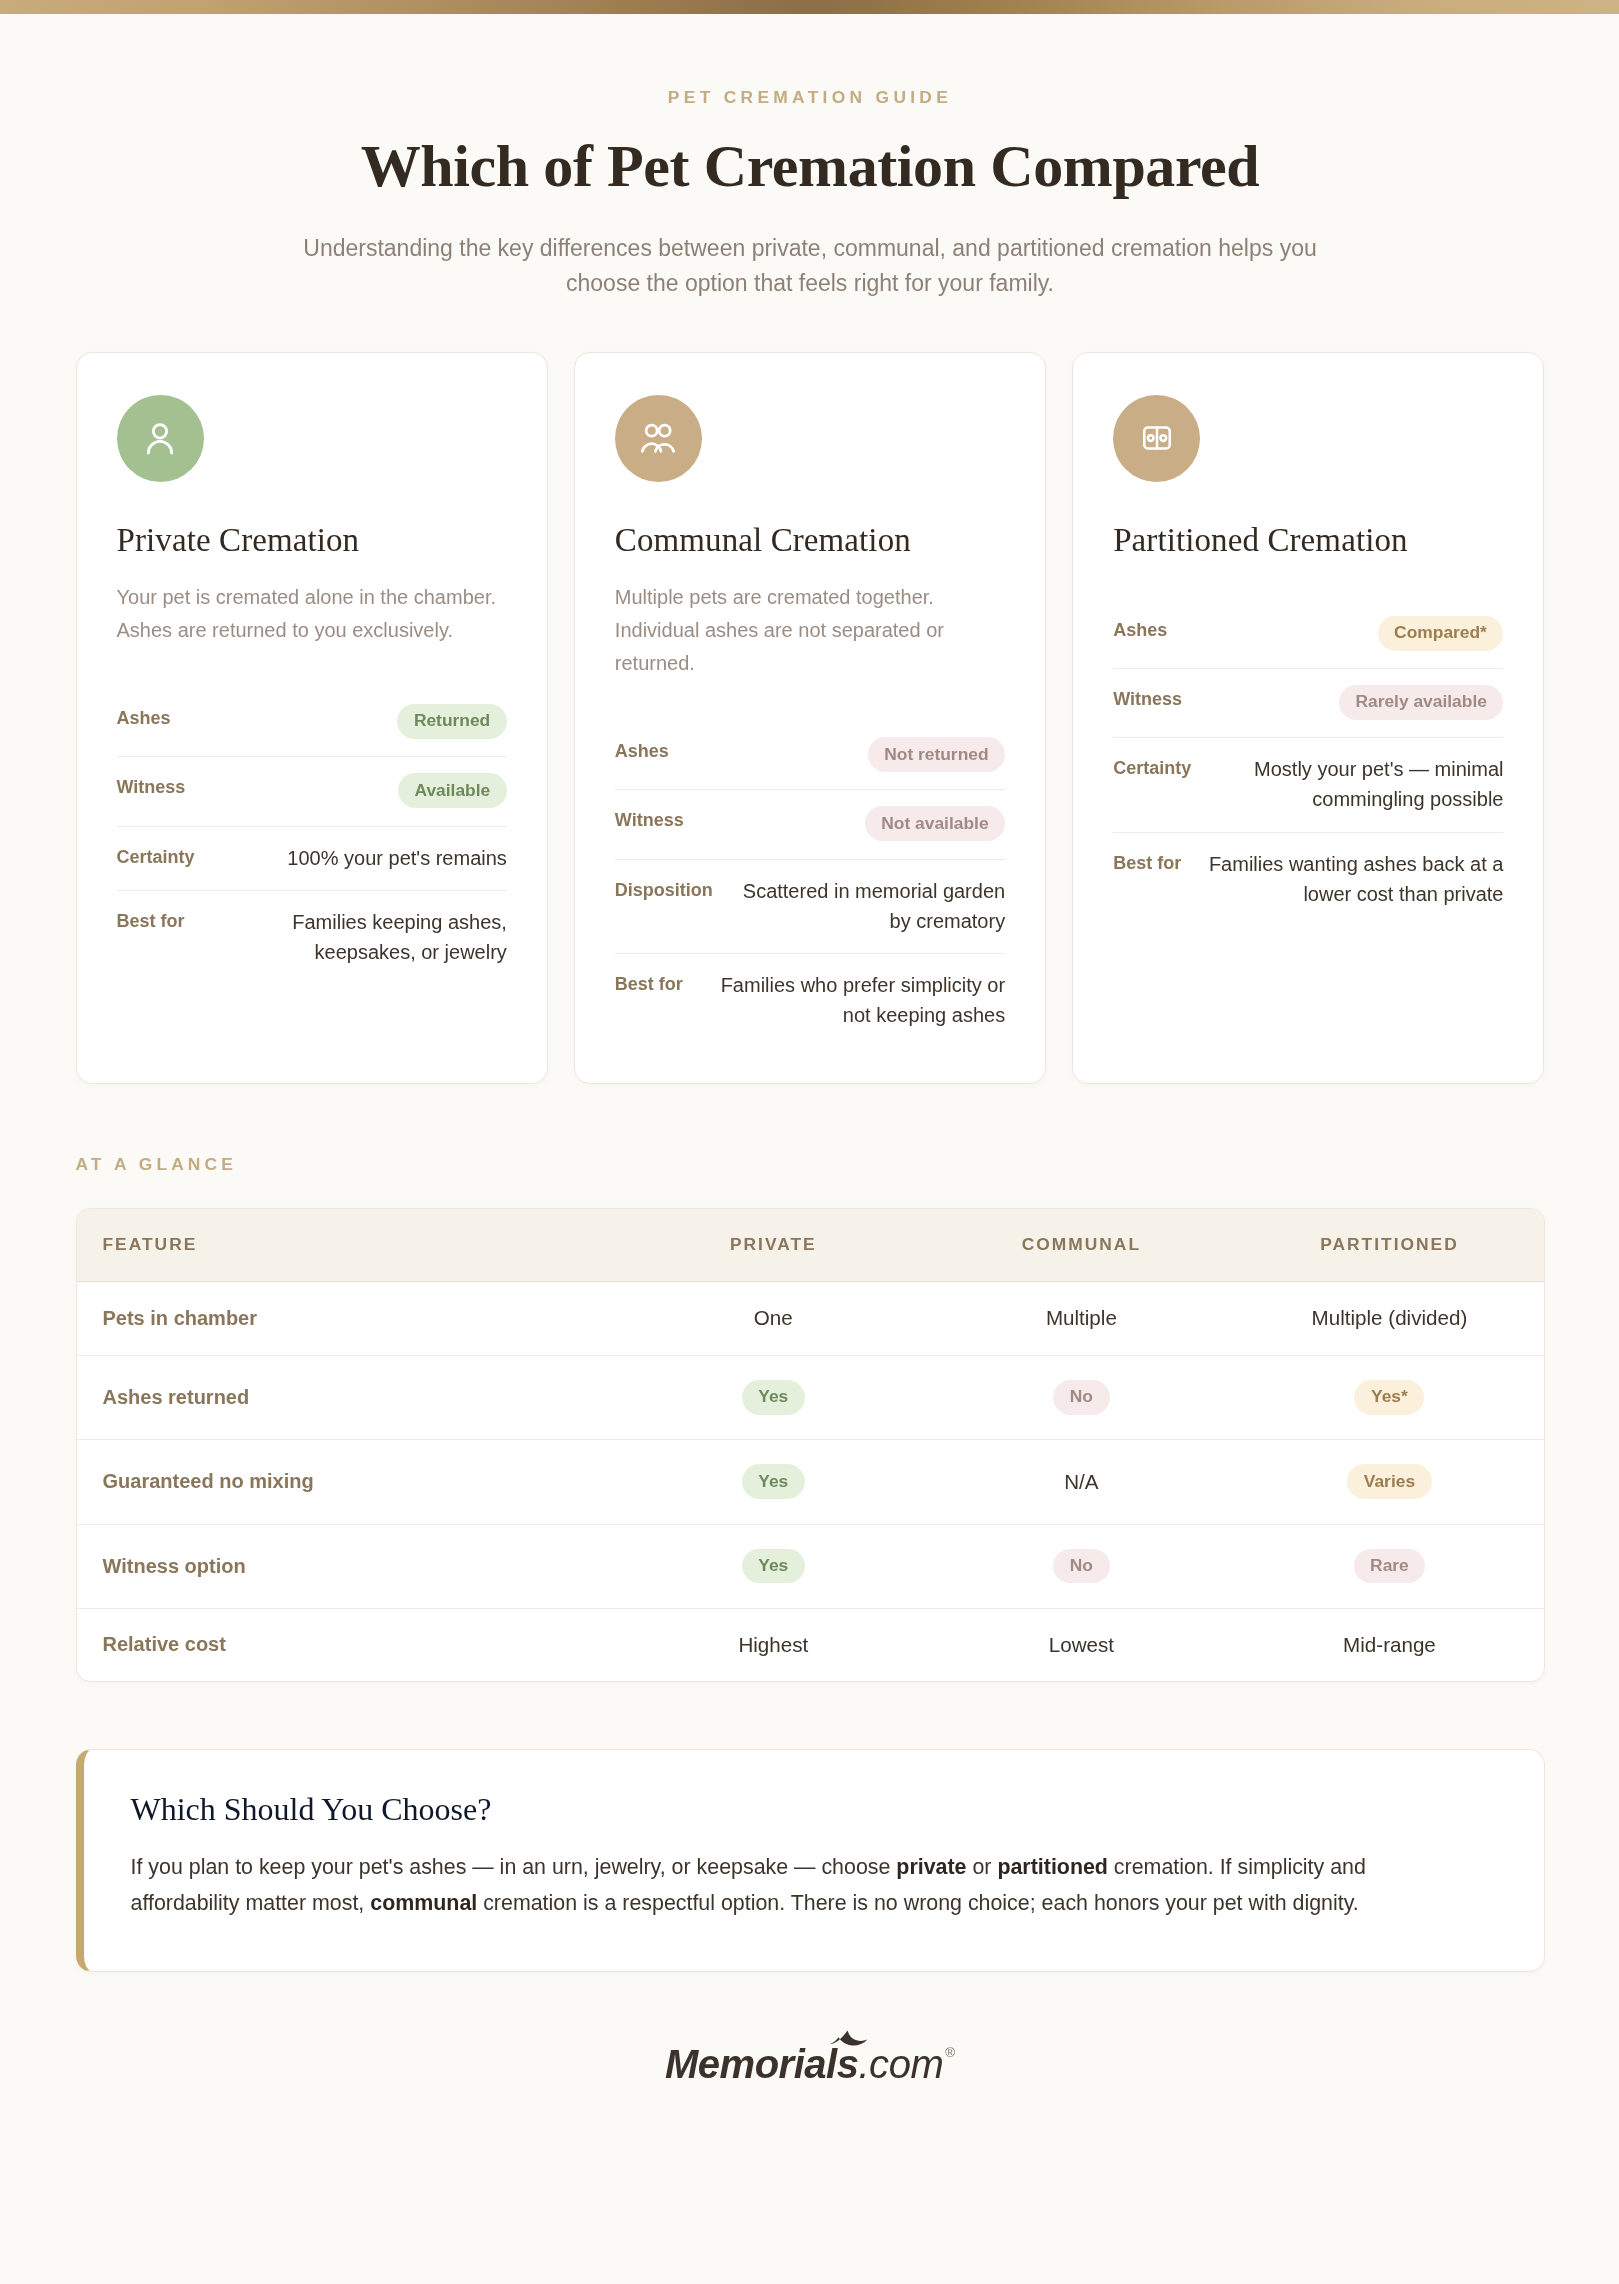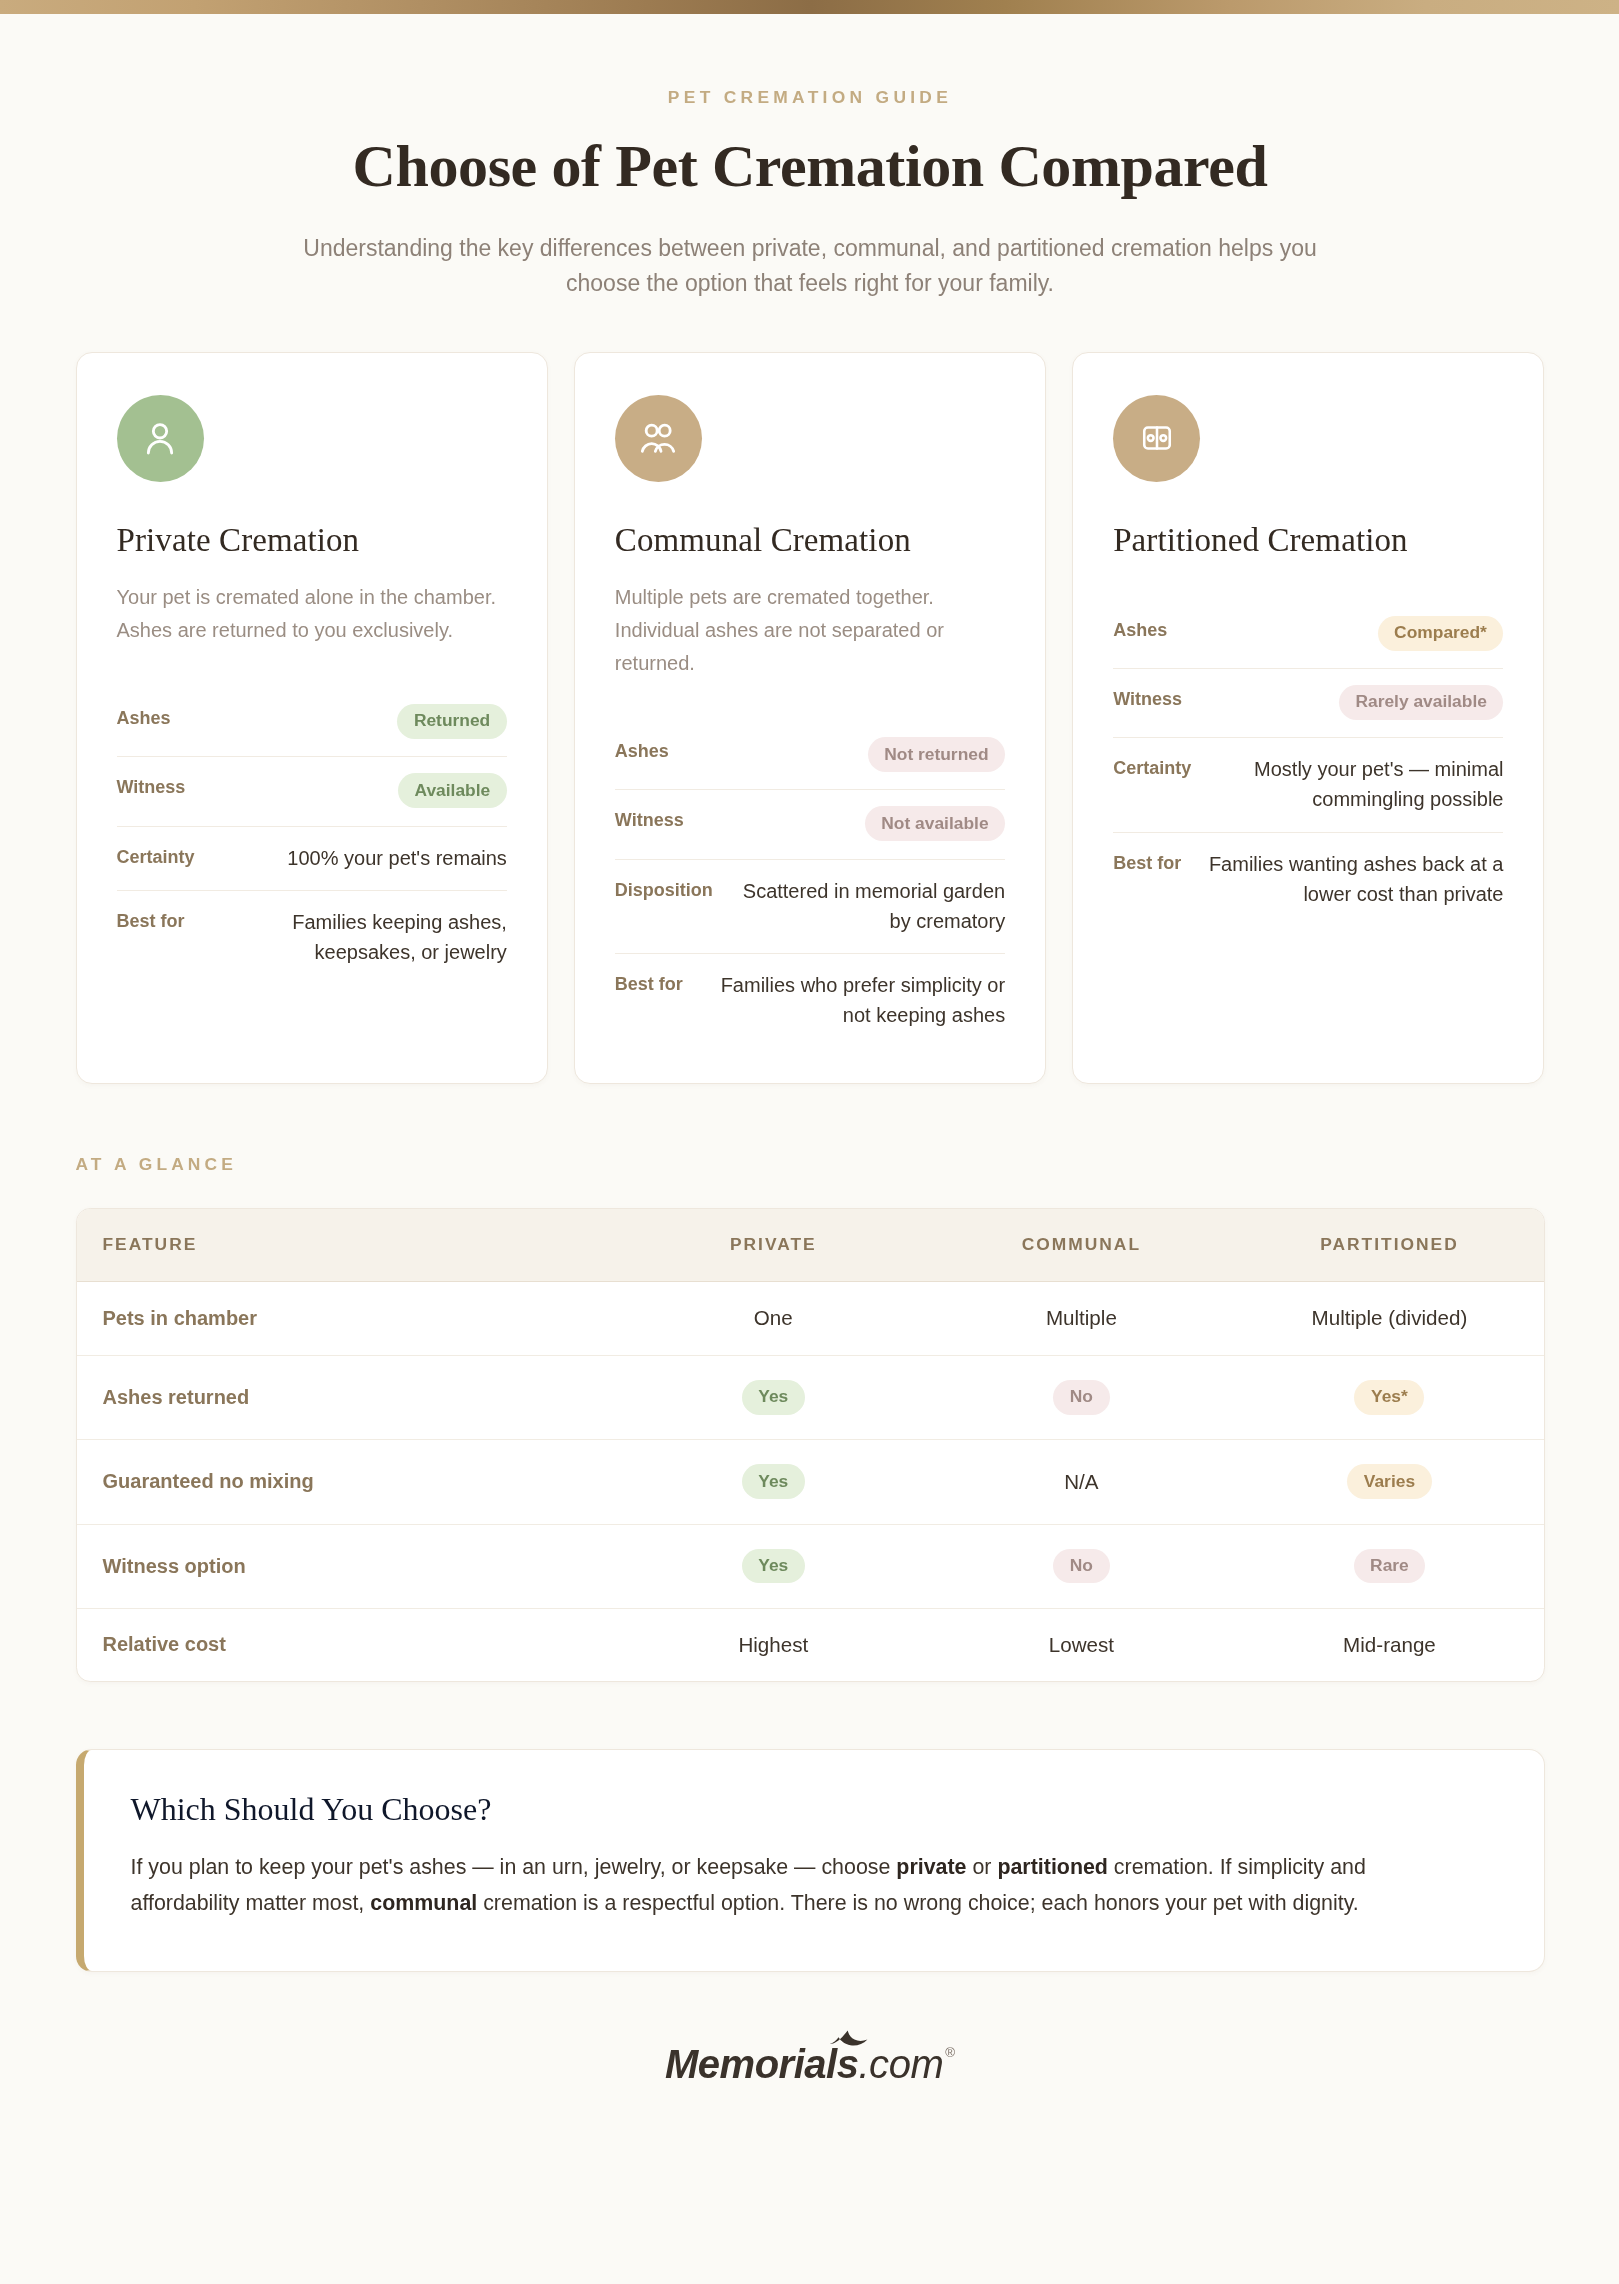--- a/index.html
+++ b/index.html
@@ -263,21 +263,21 @@
 </style>
 </head>
 <body>
 
 <div class="page">
 
   <div class="topbar"></div>
 
   <div class="header">
     <div class="eyebrow">PET CREMATION GUIDE</div>
-    <h1 class="page-title">Choose of Pet Cremation Compared</h1>
+    <h1 class="page-title">Which of Pet Cremation Compared</h1>
     <p class="subtitle">Understanding the key differences between private, communal, and partitioned cremation helps you choose the option that feels right for your family.</p>
   </div>
 
   <div class="cards" id="cards-root">
       <div class="card">
         <div class="icon-circle" style="background: rgb(163, 192, 145);">
           <svg width="40" height="40" viewBox="0 0 24 24" fill="none" stroke="#ffffff" stroke-width="1.7" stroke-linecap="round" stroke-linejoin="round">
             <circle cx="12" cy="8" r="4"></circle>
             <path d="M5 21a7 7 0 0 1 14 0"></path>
           </svg>

